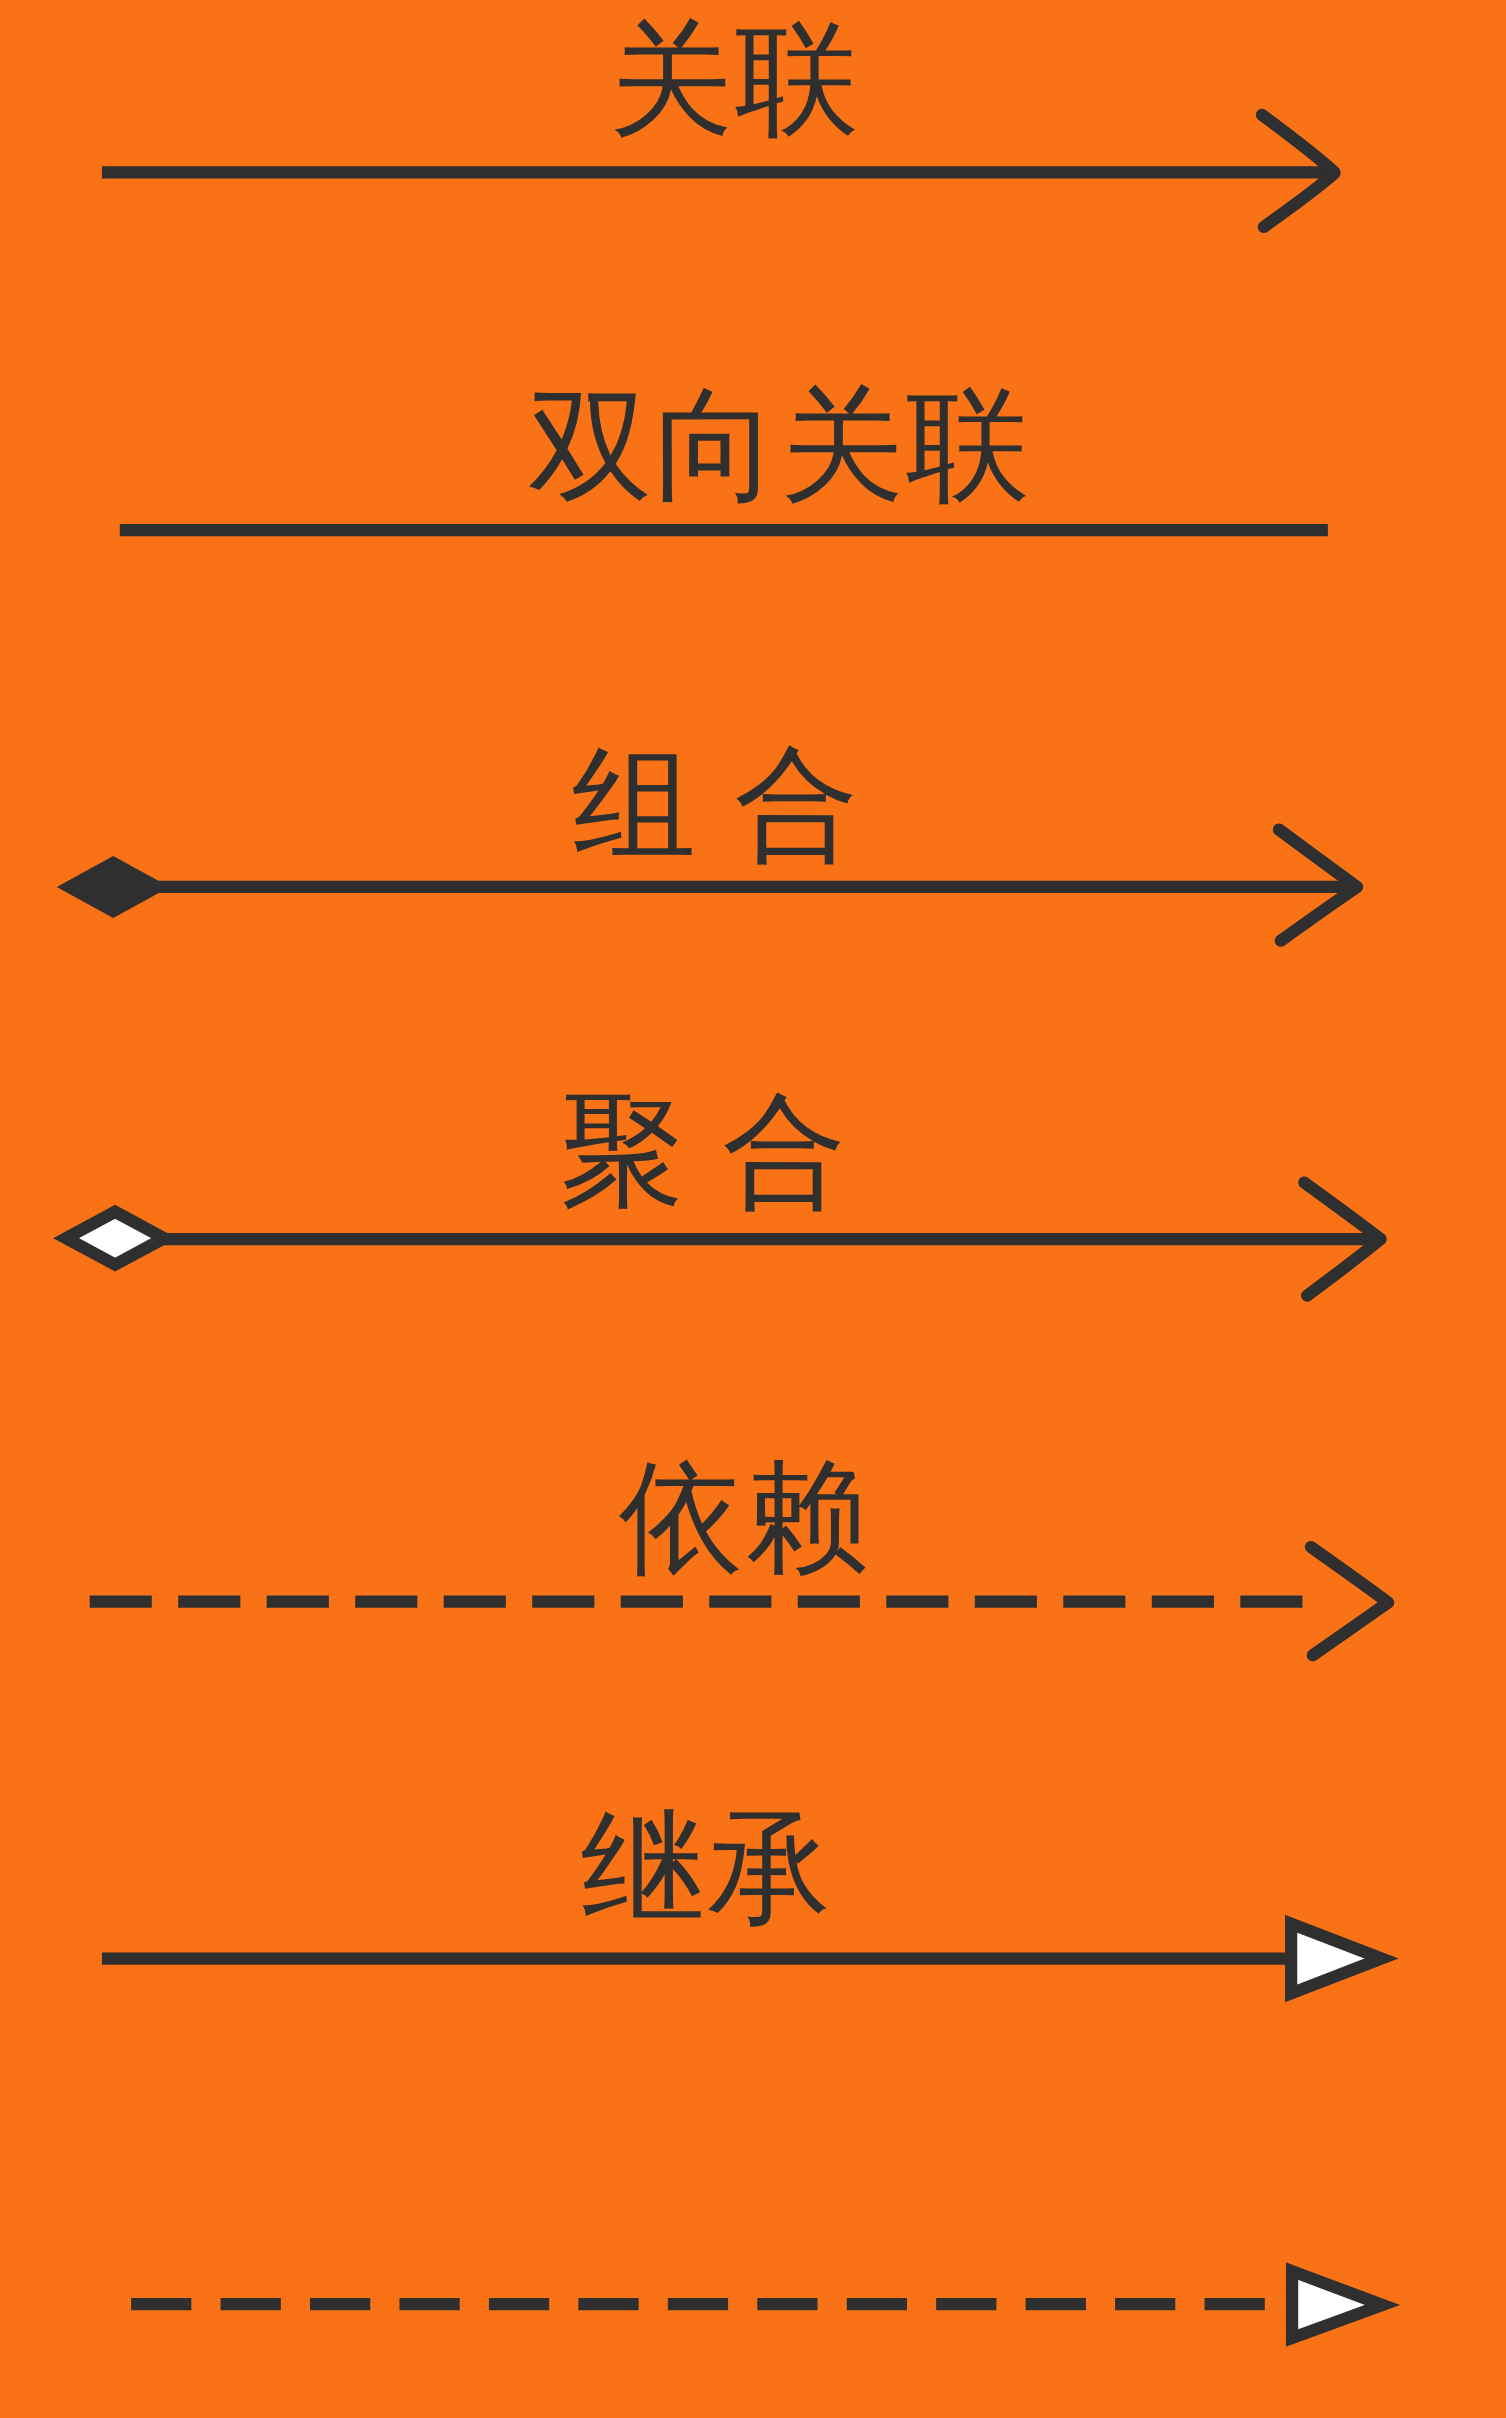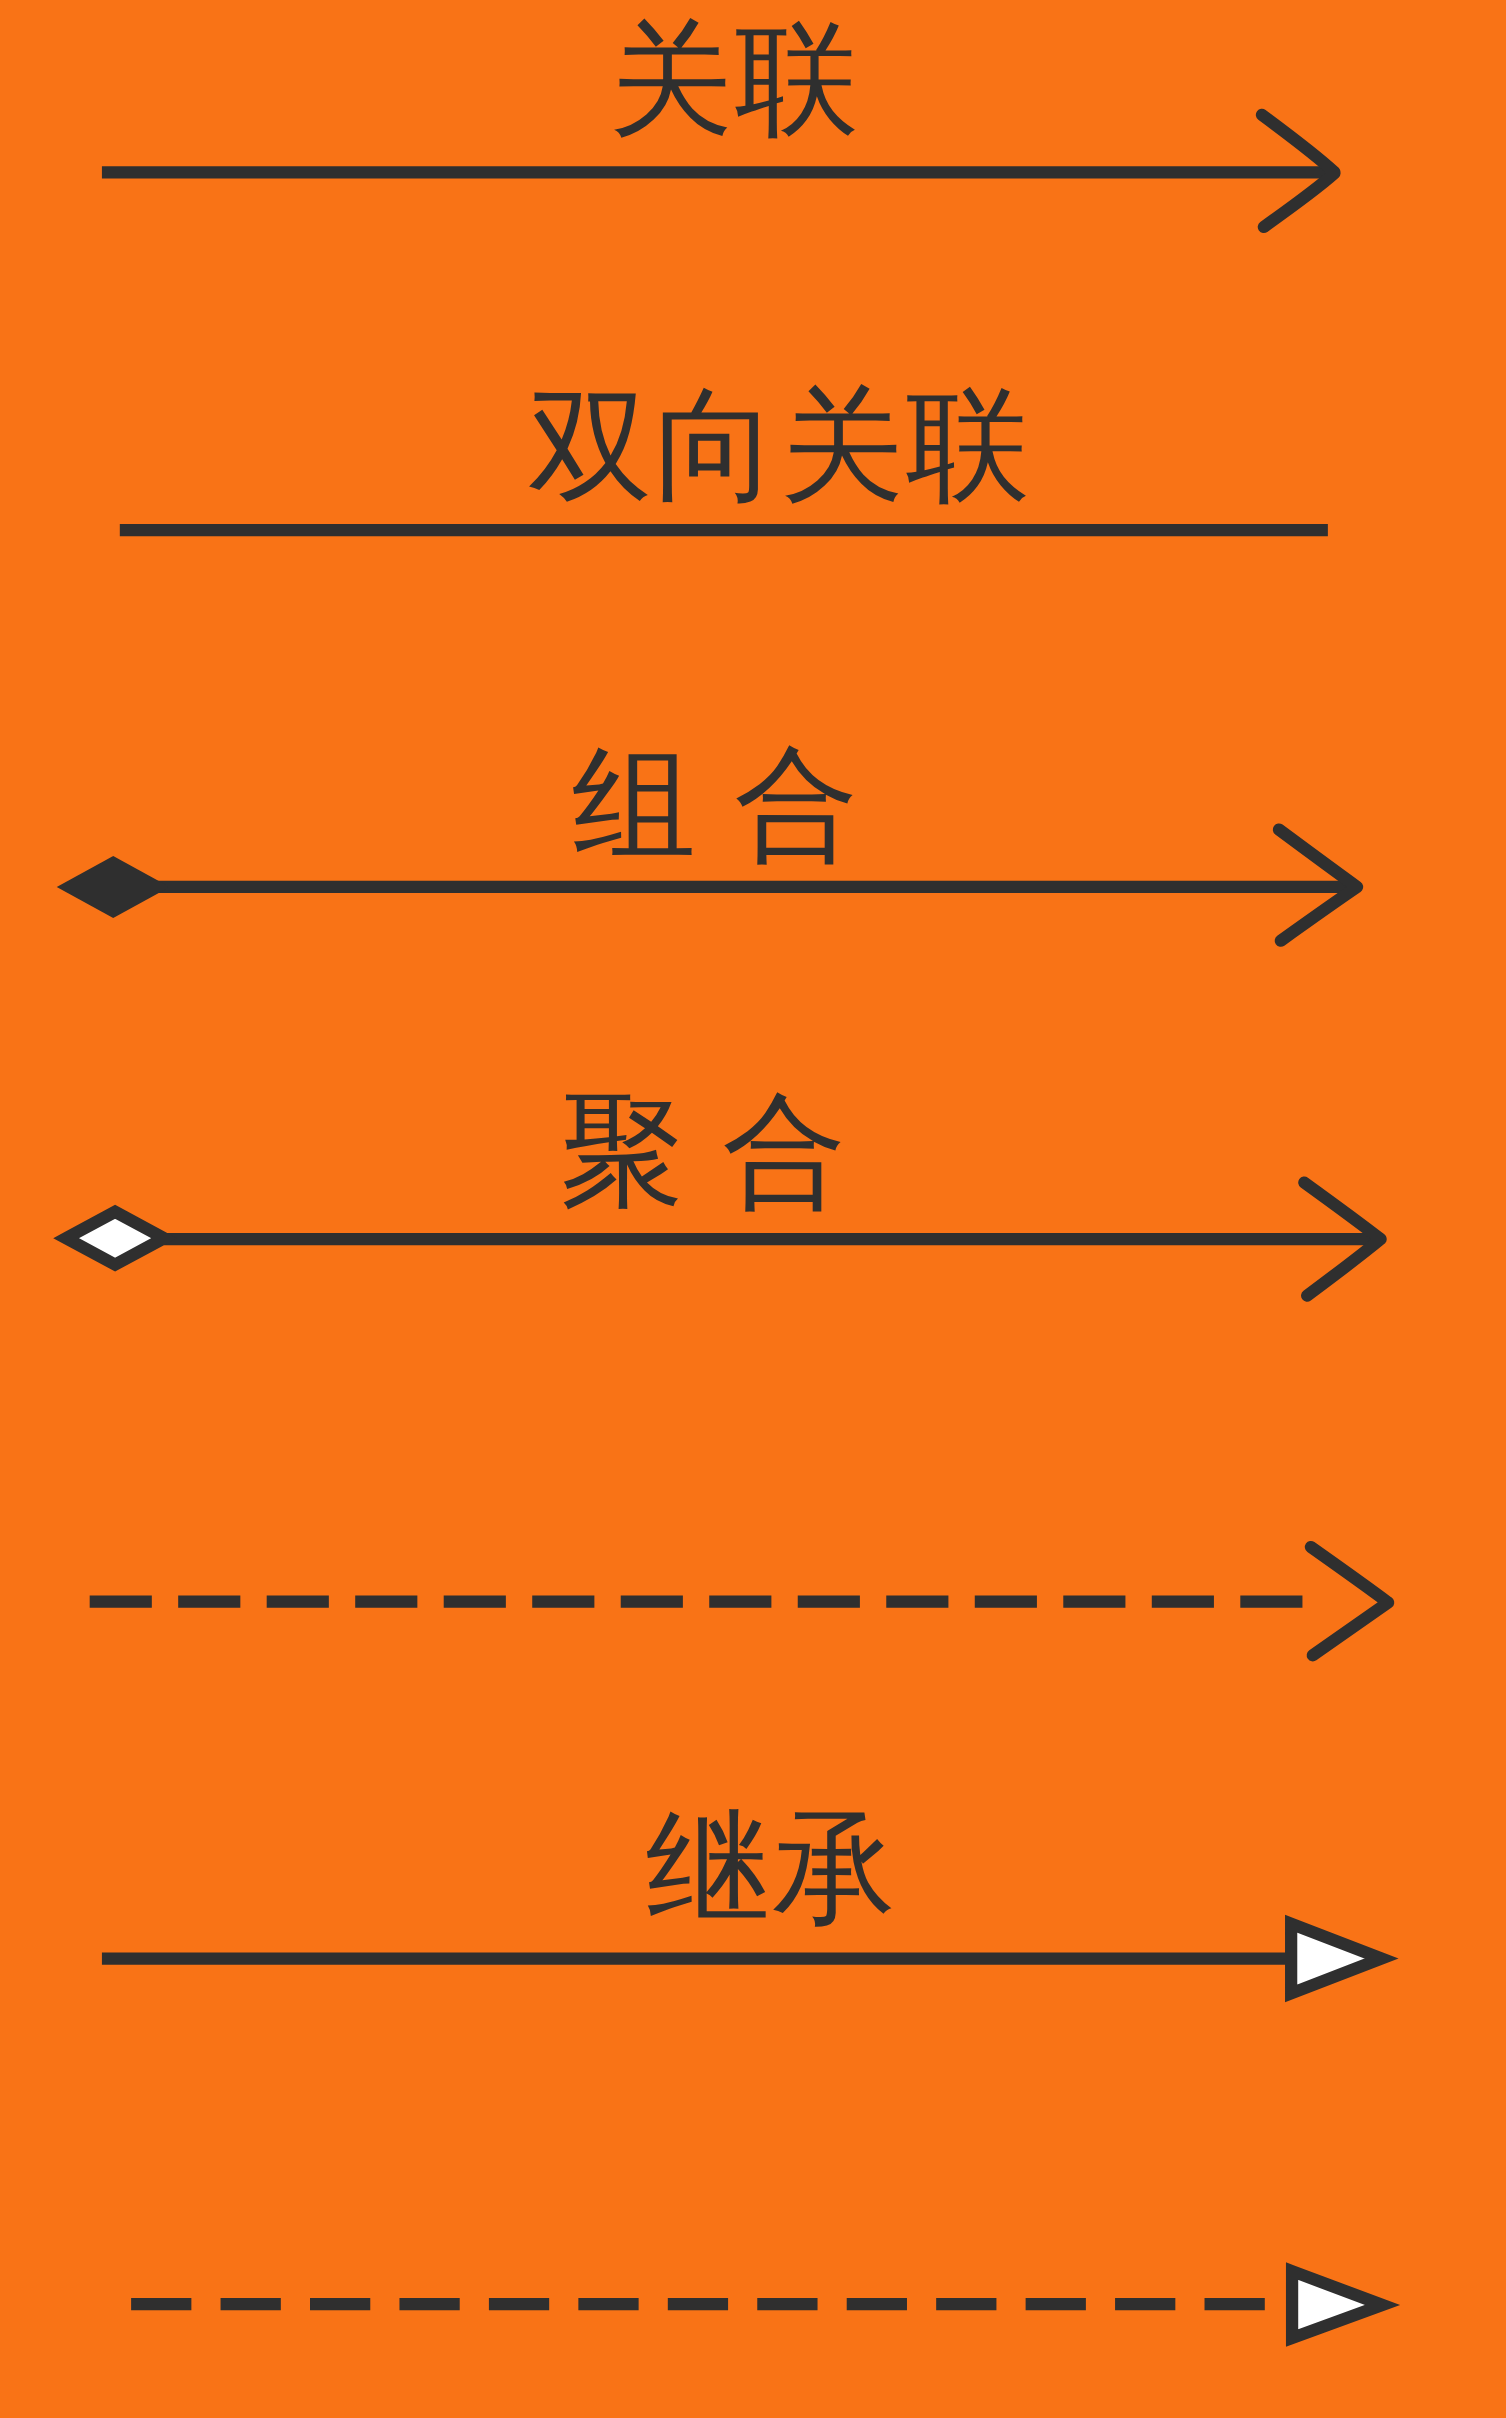--- a/index.html
+++ b/index.html
@@ -31,21 +31,21 @@
     line-height: 141px;
     font-weight: 500;
     white-space: nowrap;
     letter-spacing: 1.9px;
   }
   .lbl-assoc    { left: 735px;  top: 9.4px; }
   .lbl-biassoc  { left: 741px;  top: 375px; margin-left: 39px; }
   .lbl-comp     { left: 716px;  top: 734px; }
   .lbl-aggr     { left: 704px;  top: 1081px; }
   .lbl-dep      { left: 745px;  top: 1447px; }
-  .lbl-inherit  { left: 772px;  top: 1798px; text-align: center; }
+  .lbl-inherit  { left: 707px;  top: 1798px; text-align: center; }
   .lbl-realize  { left: 735px;  top: 2164px; }
 
   .stroke {
     stroke: #2f2f2f;
     stroke-width: 13;
     fill: none;
   }
   .cap-round { stroke-linecap: round; }
   .dash-dep  { stroke-dasharray: 66 28; }
   .dash-real { stroke-dasharray: 64 31; }
@@ -93,16 +93,17 @@
     <g>
       <path class="stroke dash-real" d="M139,2447 H1366"></path>
       <polygon class="hollow" points="1372,2412 1468,2448 1372,2483"></polygon>
     </g>
   </svg>
 
   <div class="lbl lbl-assoc">关联</div>
   <div class="lbl lbl-biassoc">双向关联</div>
   <div class="lbl lbl-comp">组 合</div>
   <div class="lbl lbl-aggr">聚 合</div>
+  <div class="lbl lbl-dep">依赖</div>
   <div class="lbl lbl-inherit">继承</div>
 
 </div>
 
 
 </body></html>

